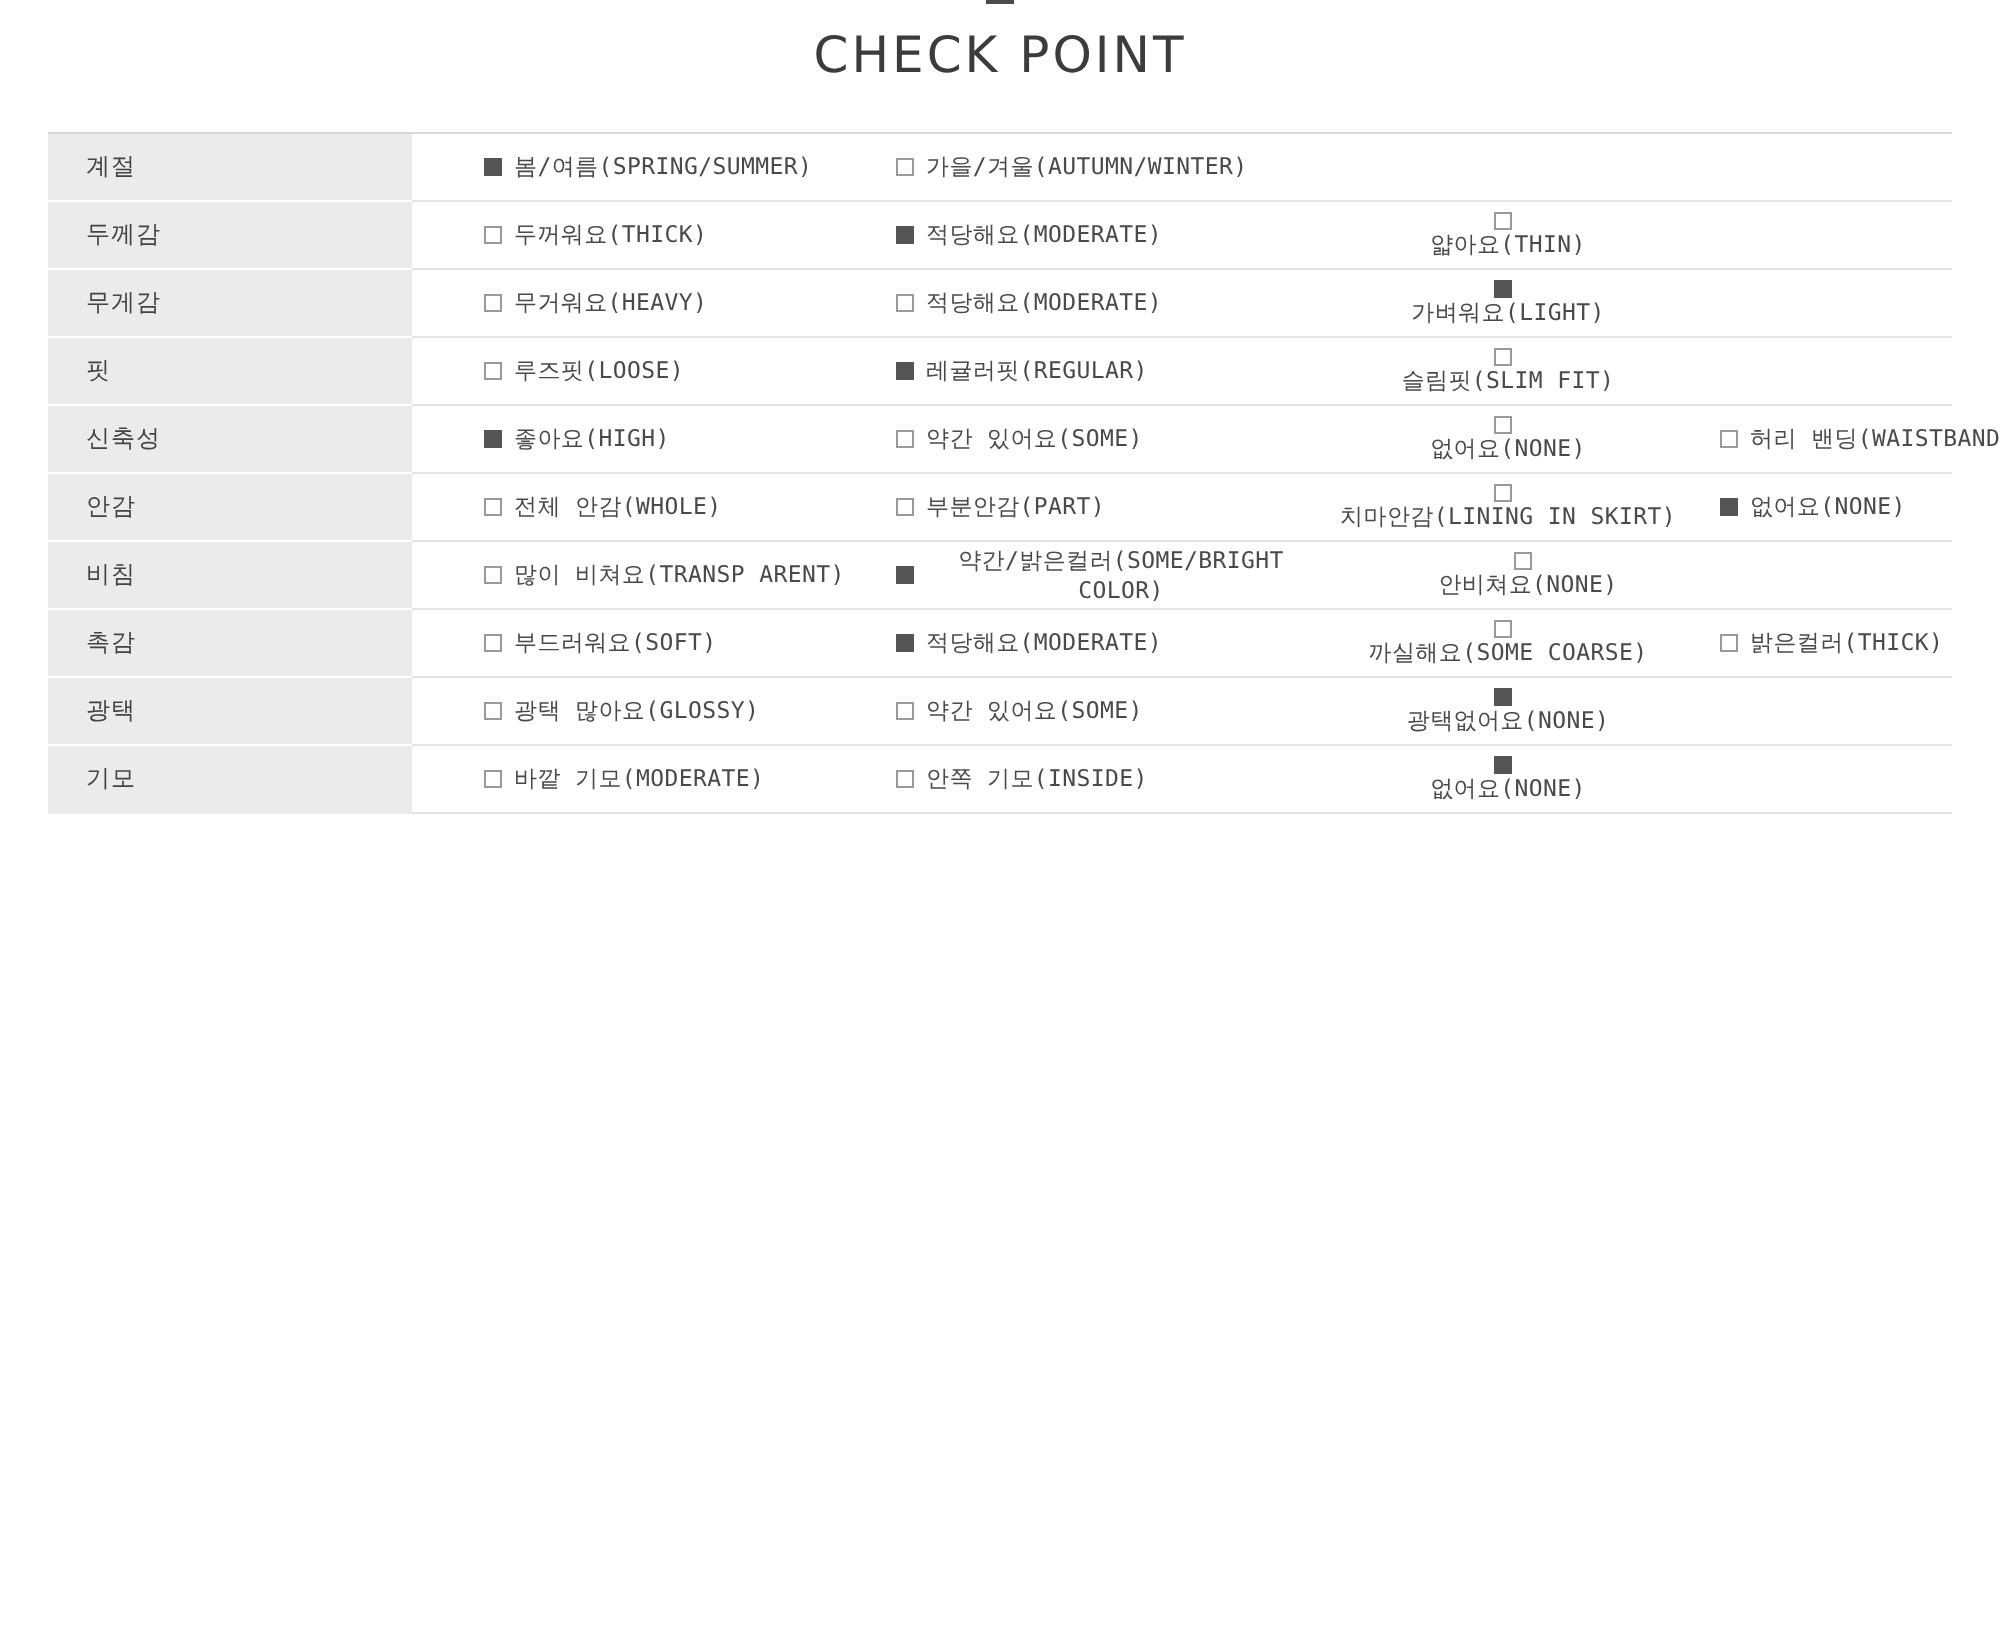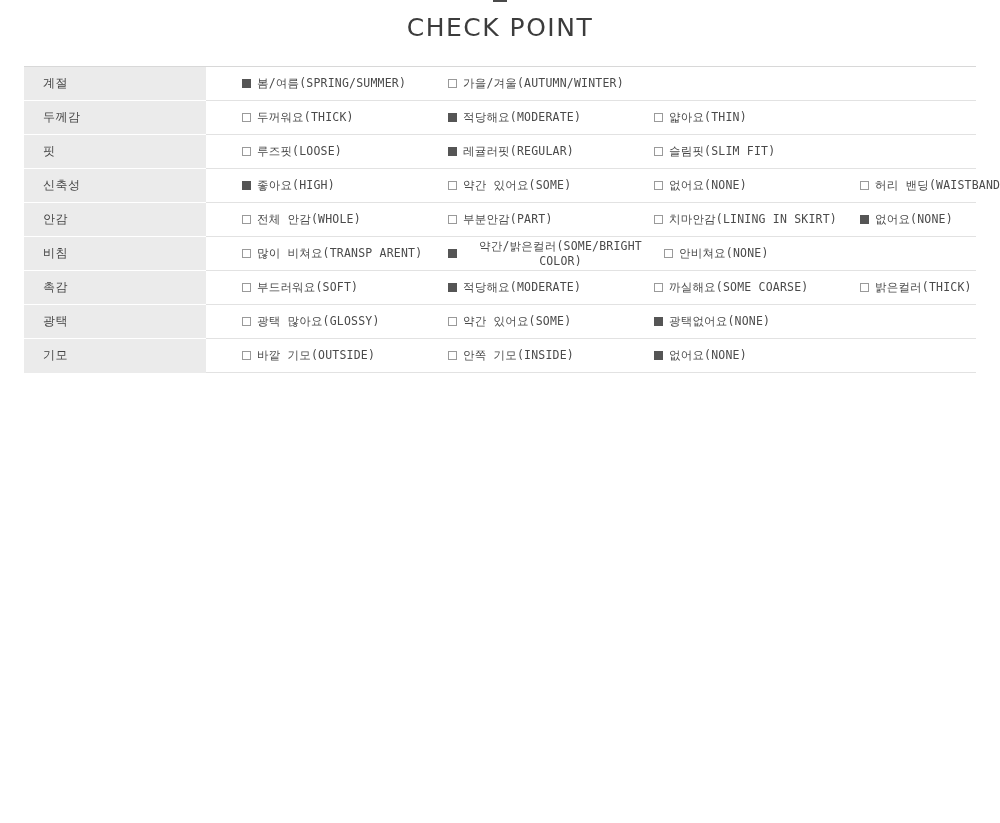--- a/index.html
+++ b/index.html
@@ -134,21 +134,21 @@
   }
 
   .opt.wrap .txt {
     white-space: normal;
     max-width: 195px;
   }
 
   
   .c-0 { min-width: 200px; }
   .c-1 { min-width: 200px; text-align: center; }
-  .c-2 { min-width: 200px; }
+  .c-2 { min-width: 200px; flex-direction: column; }
   .c-3 { min-width: 150px; }
 </style>
 </head>
 <body>
 
 <div class="page">
 
   <div class="header">
     <div class="header-dash"></div>
     <div class="title">CHECK POINT</div>
@@ -186,20 +186,39 @@
                   <span class="txt">적당해요(MODERATE)</span>
                 </div>
                 <div class="opt c-2">
                   <span class="box off"></span>
                   <span class="txt">얇아요(THIN)</span>
                 </div>
               </div>
             </td>
           </tr>
           <tr>
+            <td class="label-cell">무게감</td>
+            <td class="options-cell">
+              <div class="opts">
+                <div class="opt c-0">
+                  <span class="box off"></span>
+                  <span class="txt">무거워요(HEAVY)</span>
+                </div>
+                <div class="opt c-1">
+                  <span class="box off"></span>
+                  <span class="txt">적당해요(MODERATE)</span>
+                </div>
+                <div class="opt c-2">
+                  <span class="box on"></span>
+                  <span class="txt">가벼워요(LIGHT)</span>
+                </div>
+              </div>
+            </td>
+          </tr>
+          <tr>
             <td class="label-cell">핏</td>
             <td class="options-cell">
               <div class="opts">
                 <div class="opt c-0">
                   <span class="box off"></span>
                   <span class="txt">루즈핏(LOOSE)</span>
                 </div>
                 <div class="opt c-1">
                   <span class="box on"></span>
                   <span class="txt">레귤러핏(REGULAR)</span>
@@ -317,21 +336,21 @@
                 </div>
               </div>
             </td>
           </tr>
           <tr>
             <td class="label-cell">기모</td>
             <td class="options-cell">
               <div class="opts">
                 <div class="opt c-0">
                   <span class="box off"></span>
-                  <span class="txt">바깥 기모(OUTSIDE)</span>
+                  <span class="txt">바깥 기모(MODERATE)</span>
                 </div>
                 <div class="opt c-1">
                   <span class="box off"></span>
                   <span class="txt">안쪽 기모(INSIDE)</span>
                 </div>
                 <div class="opt c-2">
                   <span class="box on"></span>
                   <span class="txt">없어요(NONE)</span>
                 </div>
               </div>

